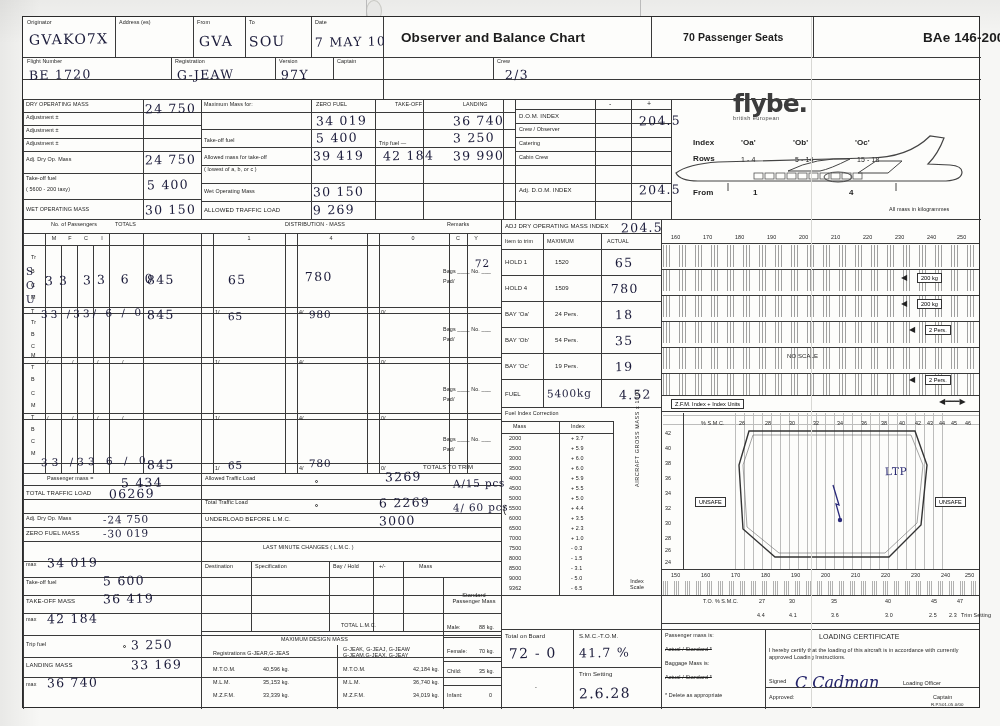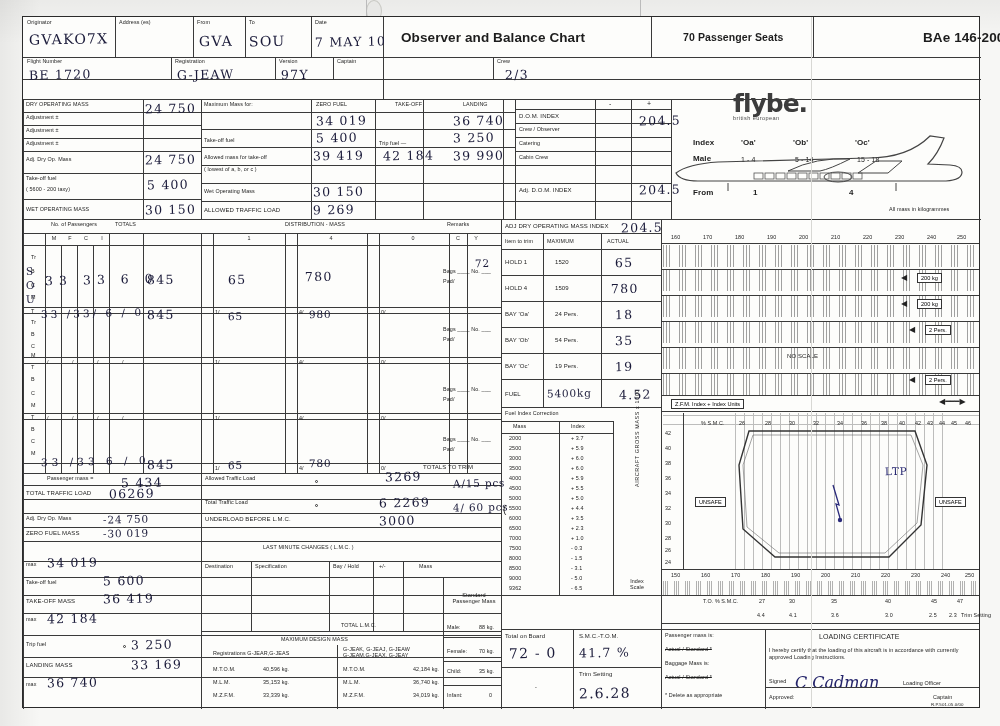--- a/index.html
+++ b/index.html
@@ -229,21 +229,21 @@
   <div class="lbl" style="left:496px; top:138px;">Cabin Crew</div>
   <div class="lbl s6" style="left:496px; top:170px;">Adj. D.O.M. INDEX</div>
   <div class="hw" style="left:616px; top:165px;">204.5</div>
 
   <div id="logo">
     <div class="fly">flybe.</div>
     <div class="sub">british european</div>
   </div>
 
   <div class="lbl s8" style="left:670px; top:122px;">Index</div>
-  <div class="lbl s8" style="left:670px; top:138px;">Male</div>
+  <div class="lbl s8" style="left:670px; top:138px;">Rows</div>
   <div class="lbl s8" style="left:718px; top:122px;">'Oa'</div>
   <div class="lbl s8" style="left:770px; top:122px;">'Ob'</div>
   <div class="lbl s8" style="left:832px; top:122px;">'Oc'</div>
   <div class="lbl s7" style="left:718px; top:139px;">1 - 4</div>
   <div class="lbl s7" style="left:772px; top:139px;">5 - 14</div>
   <div class="lbl s7" style="left:834px; top:139px;">15 - 18</div>
 
   <div id="ac">
     <svg width="320" height="80" viewBox="0 0 320 80">
       <path d="M30 52 q-18 0 -22 -8 q12 -9 42 -11 l150 -4 q40 0 62 -22 l14 2 q-6 16 -16 26 l22 1 q12 1 12 7 q0 8 -16 9 l-228 0 z" fill="none" stroke="#444" stroke-width="1.2"></path>

